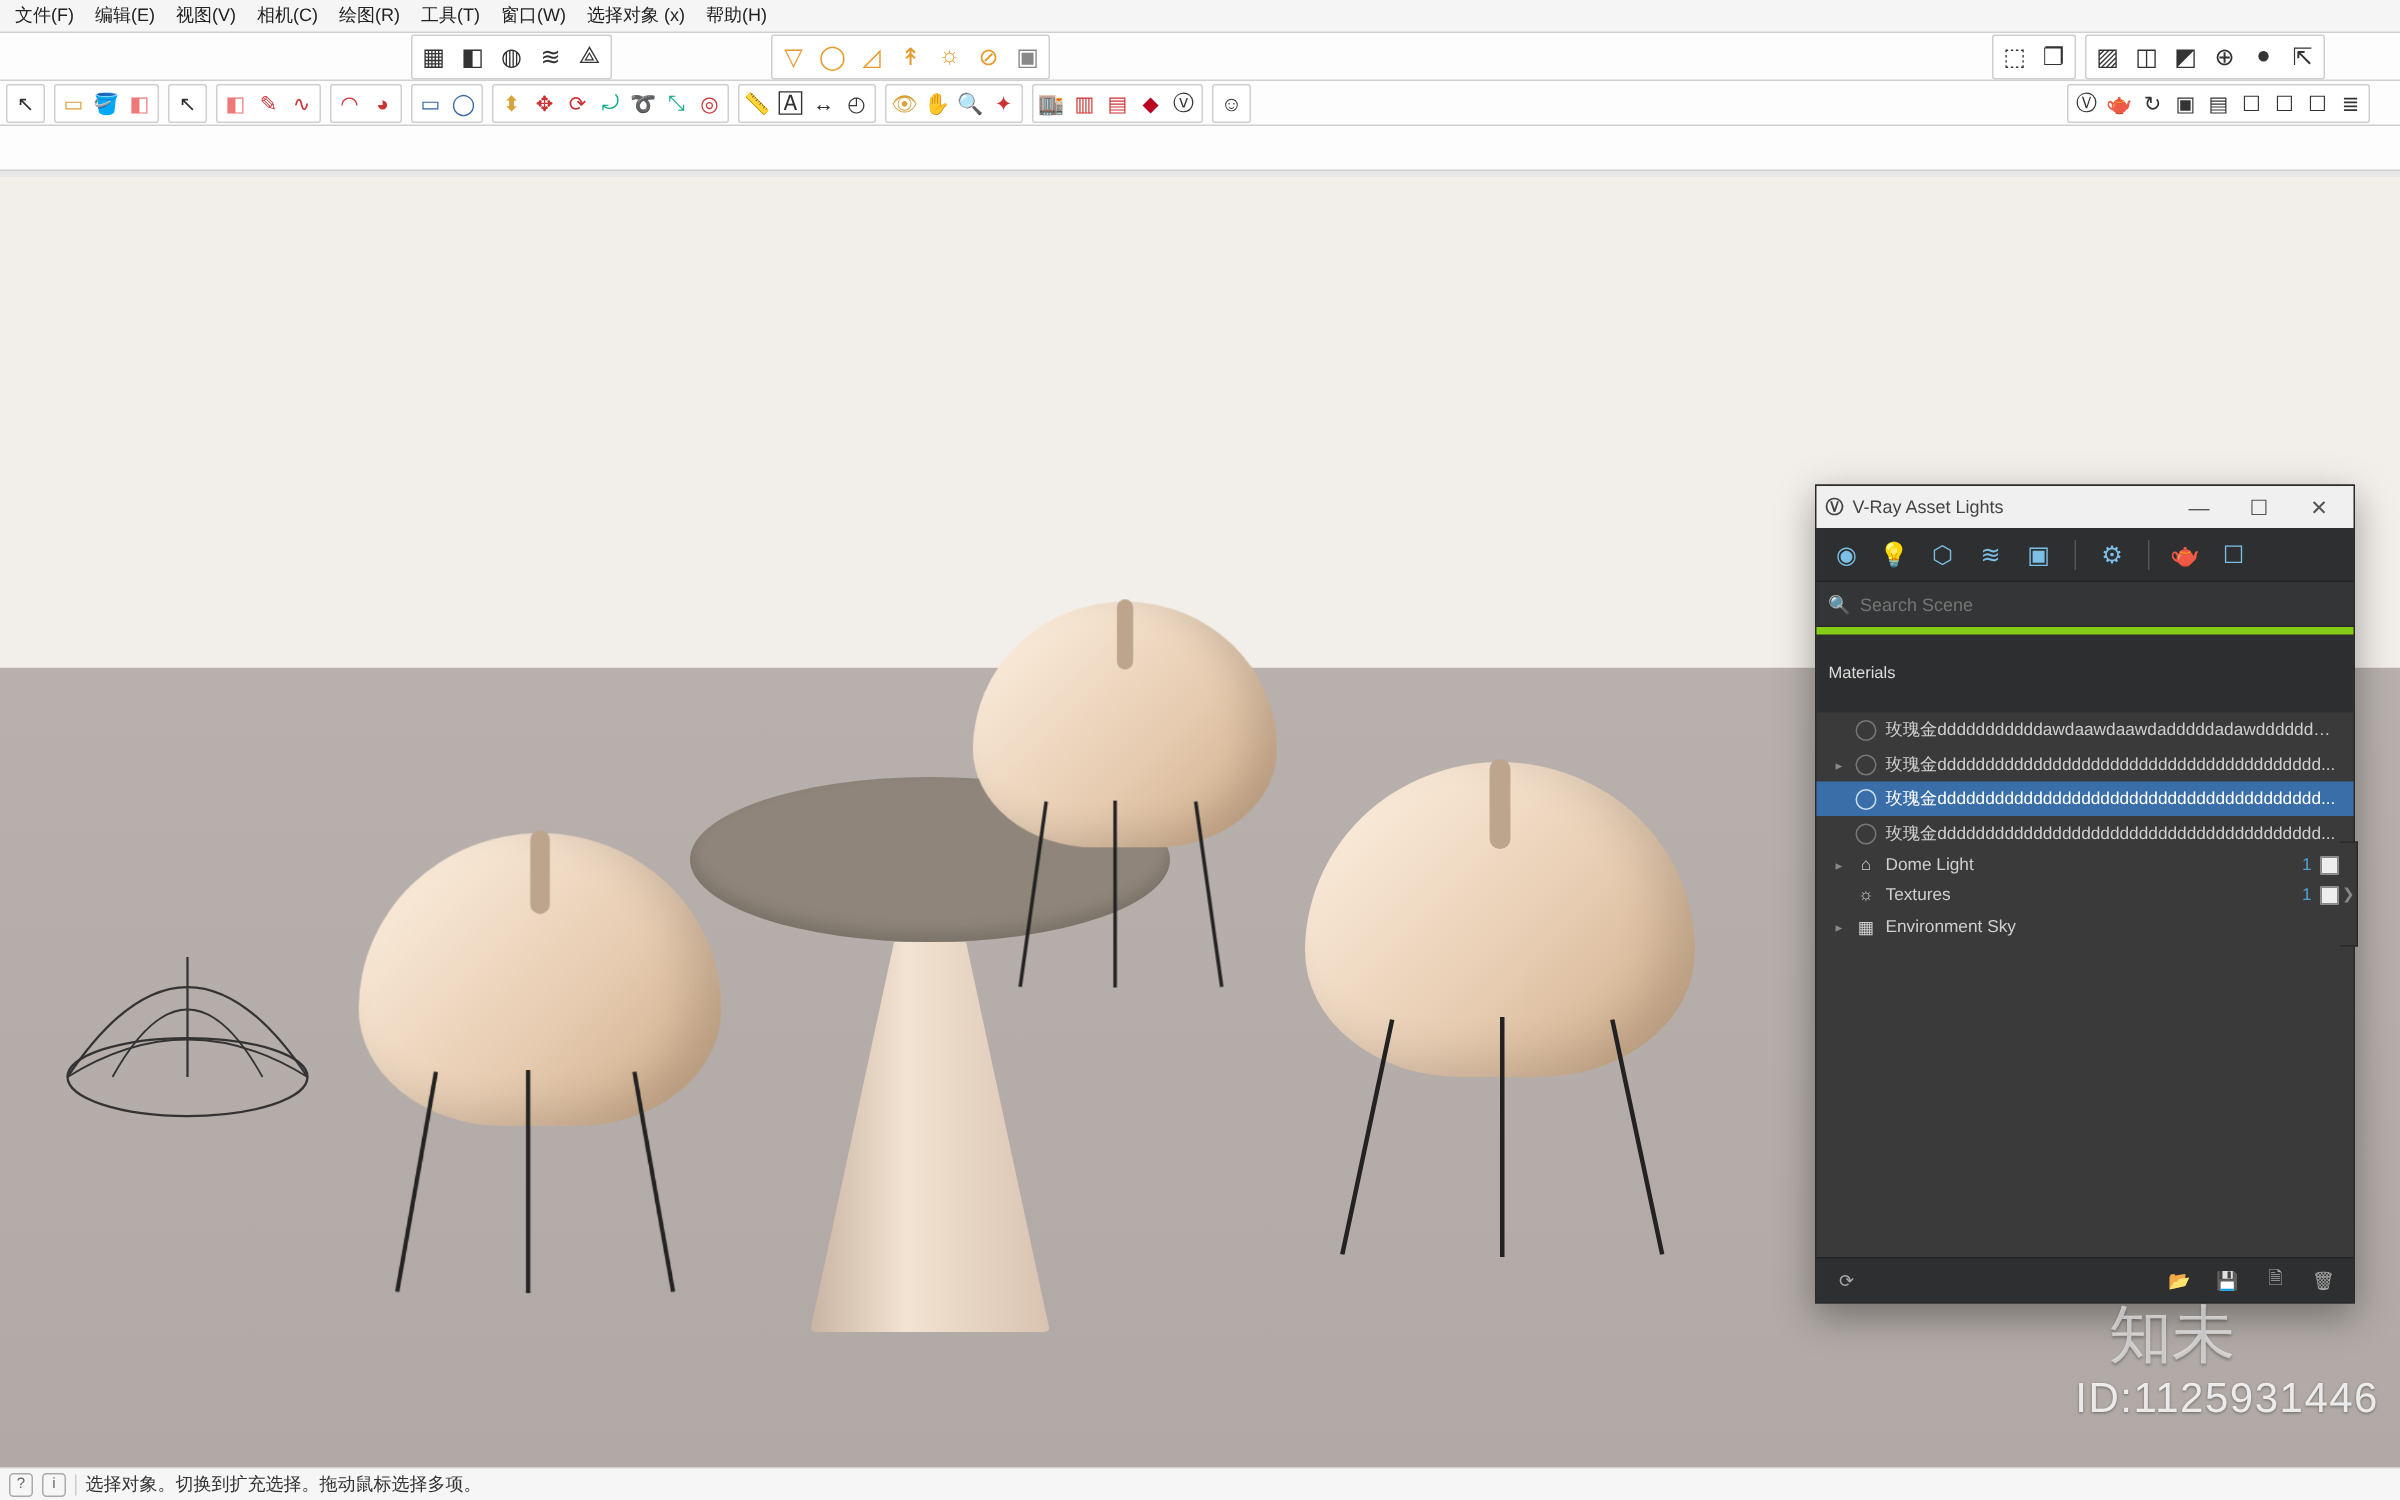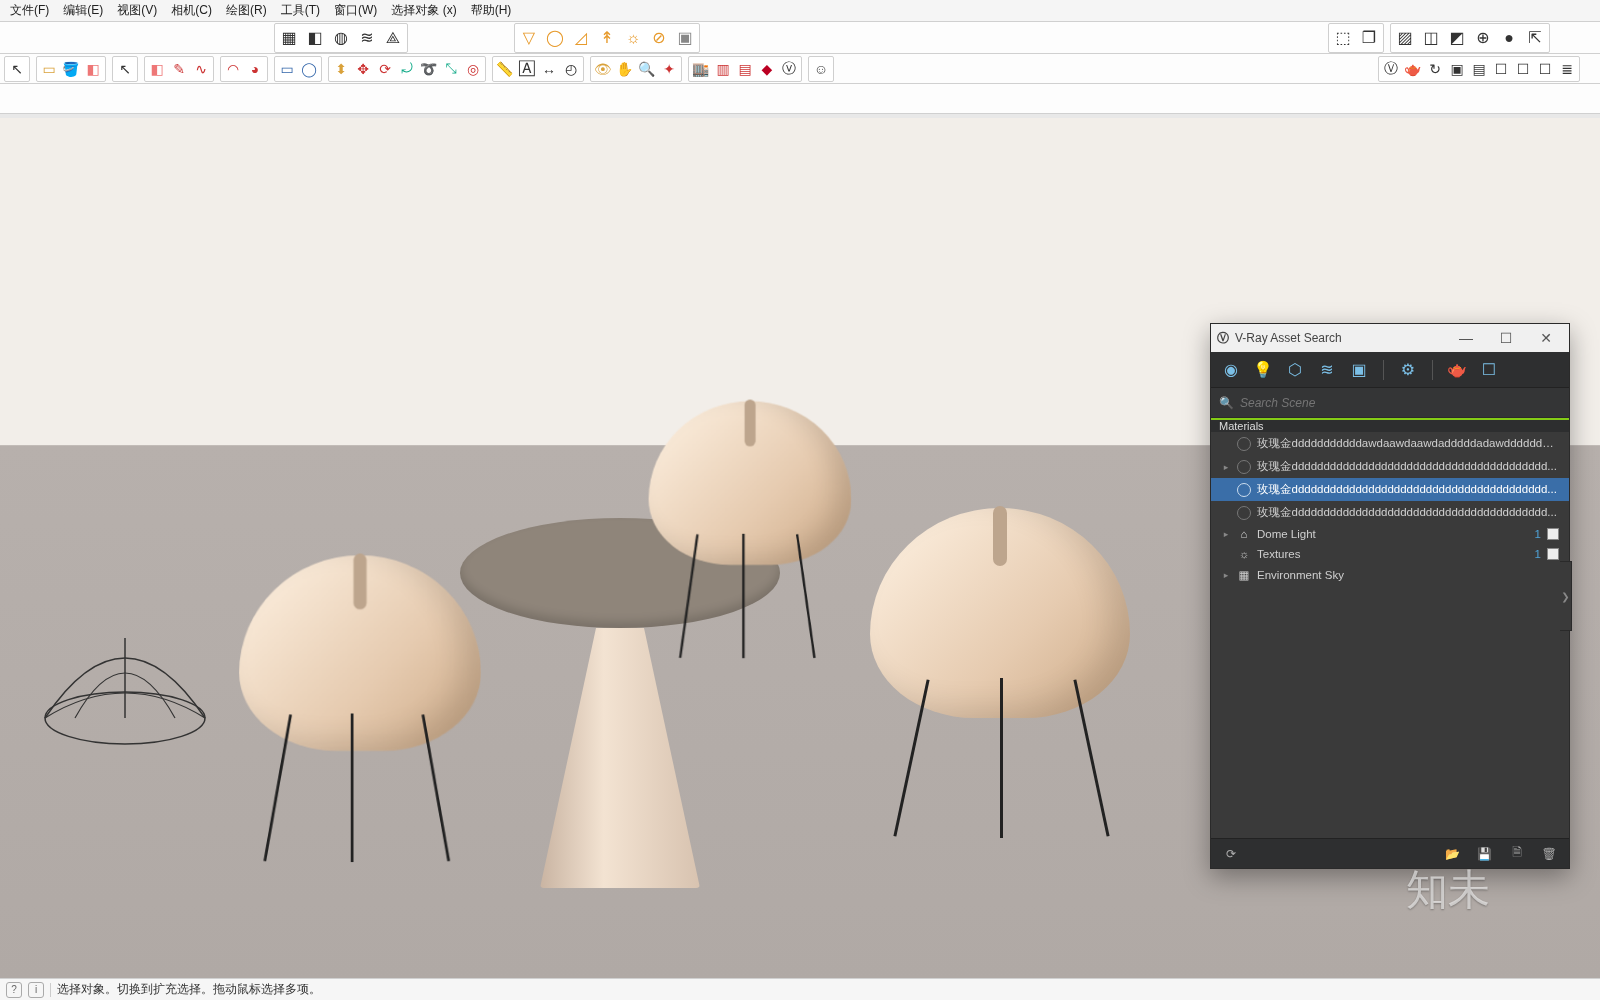--- a/index.html
+++ b/index.html
@@ -153,25 +153,25 @@
     color:#7bbfe6; font-size:16px;
     border-radius:2px;
   }
   .vray .tabs .sepv { width:1px; height:20px; background:#555; margin:0 6px; }
   .vray .search {
     height:30px; display:flex; align-items:center; padding:0 8px; gap:6px;
     border-bottom:1px solid #2a2a2a; background:#343536;
     color:#888;
   }
   .vray .search input{
-    flex:1; background:transparent; border:none; outline:none; color:#0ea5e9; font-style:italic;
+    flex:1; background:transparent; border:none; outline:none; color:#0ea5e9; 
     font-size:12px;
   }
   .vray .section-h {
-    background:#2d2e2f; padding:0 8px; font-size:11px; color:#ddd; border-top:2px solid #84cc16;
+    background:#2d2e2f; padding:20px 8px; font-size:11px; color:#ddd; border-top:5px solid #84cc16;
   }
   .vray .row {
     display:flex; align-items:center; gap:6px;
     padding:4px 10px;
     color:#cfcfcf;
     font-size:11.5px;
     white-space:nowrap;
     overflow:hidden;
     text-overflow:ellipsis;
   }
@@ -374,21 +374,21 @@
       <div class="seat"></div>
       <div class="leg" style="left:40px; transform:rotate(12deg);"></div>
       <div class="leg" style="left:130px;"></div>
       <div class="leg" style="left:220px; transform:rotate(-12deg);"></div>
     </div>
   </div>
 
   <div class="vray">
     <div class="titlebar">
       <span style="font-weight:bold;">Ⓥ</span>
-      <span class="t-title">V-Ray Asset Search</span>
+      <span class="t-title">V-Ray Asset Lights</span>
       <div class="wbtn">—</div>
       <div class="wbtn">☐</div>
       <div class="wbtn">✕</div>
     </div>
     <div class="tabs">
       <div class="tab">◉</div>
       <div class="tab">💡</div>
       <div class="tab">⬡</div>
       <div class="tab">≋</div>
       <div class="tab">▣</div>
@@ -454,20 +454,21 @@
         <div class="fbtn">📂</div>
         <div class="fbtn">💾</div>
         <div class="fbtn">🗎</div>
         <div class="fbtn">🗑</div>
       </div>
     </div>
     <div class="expand-grip">❯</div>
   </div>
 
   <div class="brand">知未</div>
+  <div class="idwm">ID:1125931446</div>
 </div>
 
 <div class="statusbar">
   <div class="icon">?</div>
   <div class="icon">i</div>
   <div style="width:1px;height:14px;background:#ccc;"></div>
   <span>选择对象。切换到扩充选择。拖动鼠标选择多项。</span>
 </div>
 
 </body></html>

